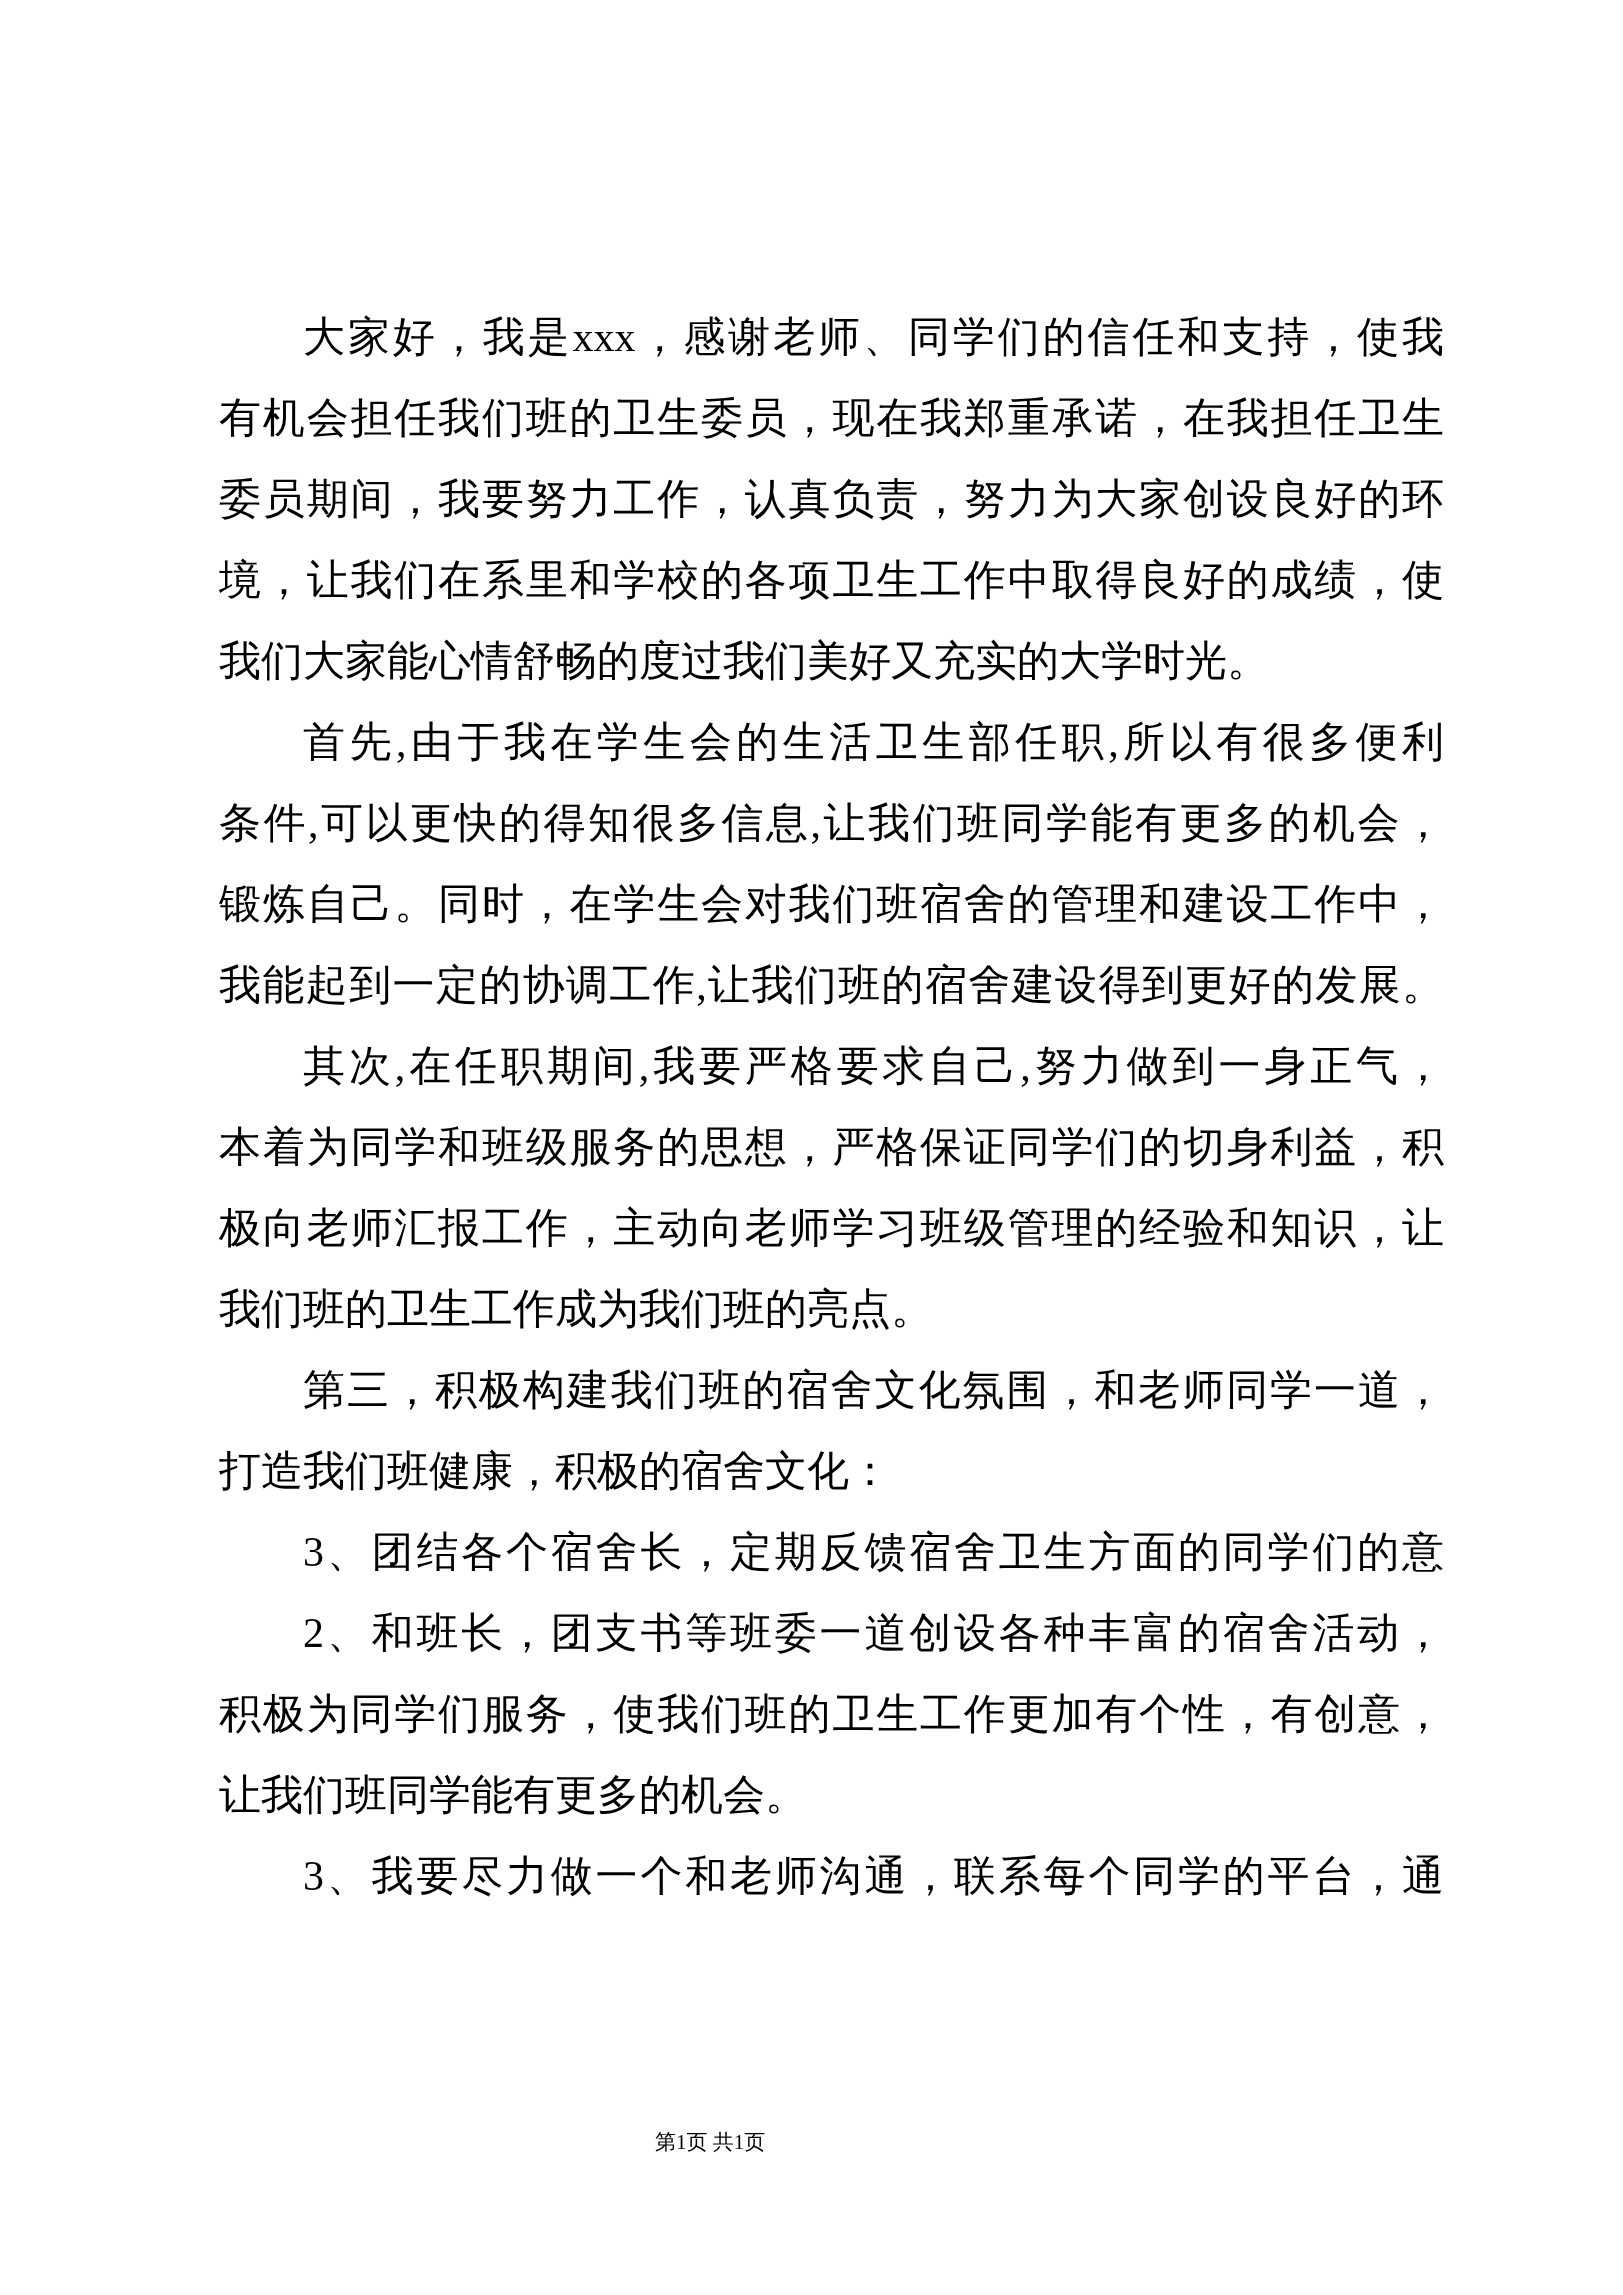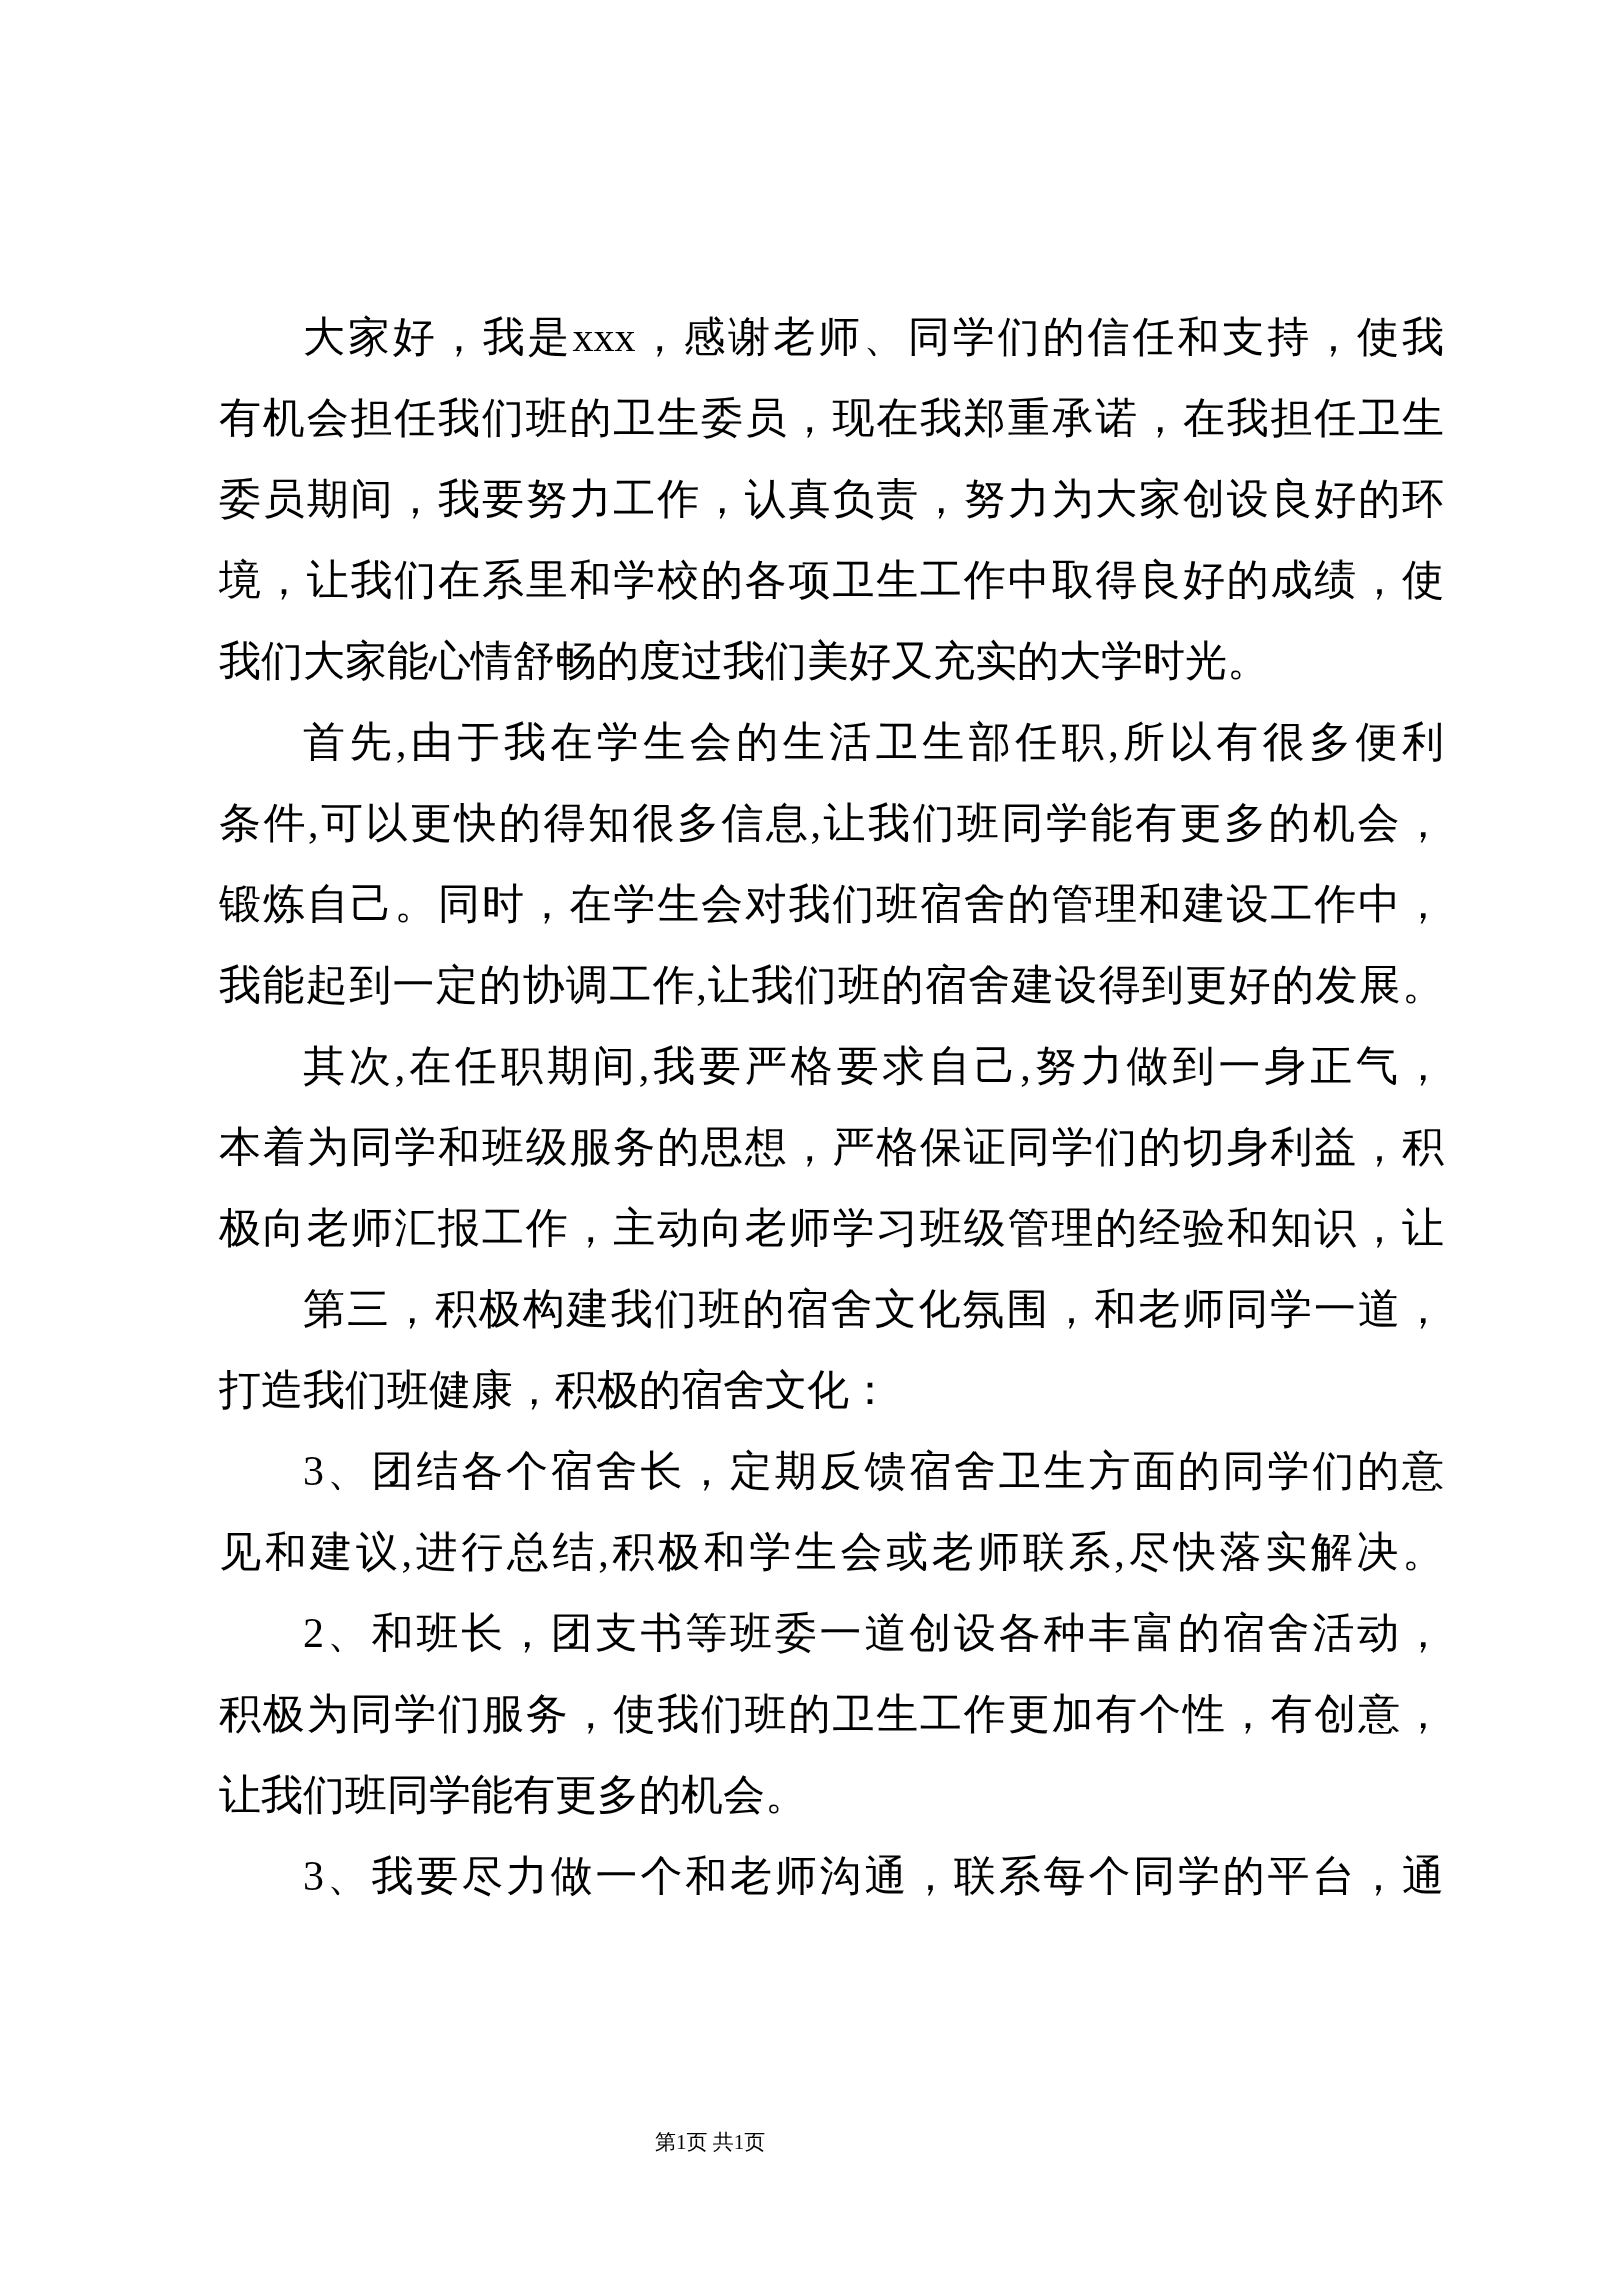--- a/index.html
+++ b/index.html
@@ -75,28 +75,28 @@
       <div class="para">
         <div class="line first">首先,由于我在学生会的生活卫生部任职,所以有很多便利</div>
         <div class="line">条件,可以更快的得知很多信息,让我们班同学能有更多的机会，</div>
         <div class="line">锻炼自己。同时，在学生会对我们班宿舍的管理和建设工作中，</div>
         <div class="line">我能起到一定的协调工作,让我们班的宿舍建设得到更好的发展。</div>
       </div>
       <div class="para">
         <div class="line first">其次,在任职期间,我要严格要求自己,努力做到一身正气，</div>
         <div class="line">本着为同学和班级服务的思想，严格保证同学们的切身利益，积</div>
         <div class="line">极向老师汇报工作，主动向老师学习班级管理的经验和知识，让</div>
+        <div class="line endline">我们班的卫生工作成为我们班的亮点。</div>
       </div>
       <div class="para">
         <div class="line first">第三，积极构建我们班的宿舍文化氛围，和老师同学一道，</div>
         <div class="line endline">打造我们班健康，积极的宿舍文化：</div>
       </div>
       <div class="para">
         <div class="line first">3、团结各个宿舍长，定期反馈宿舍卫生方面的同学们的意</div>
-        <div class="line">见和建议,进行总结,积极和学生会或老师联系,尽快落实解决。</div>
       </div>
       <div class="para">
         <div class="line first">2、和班长，团支书等班委一道创设各种丰富的宿舍活动，</div>
         <div class="line">积极为同学们服务，使我们班的卫生工作更加有个性，有创意，</div>
         <div class="line endline">让我们班同学能有更多的机会。</div>
       </div>
       <div class="para">
         <div class="line first">3、我要尽力做一个和老师沟通，联系每个同学的平台，通</div>
       </div>
     </div>

